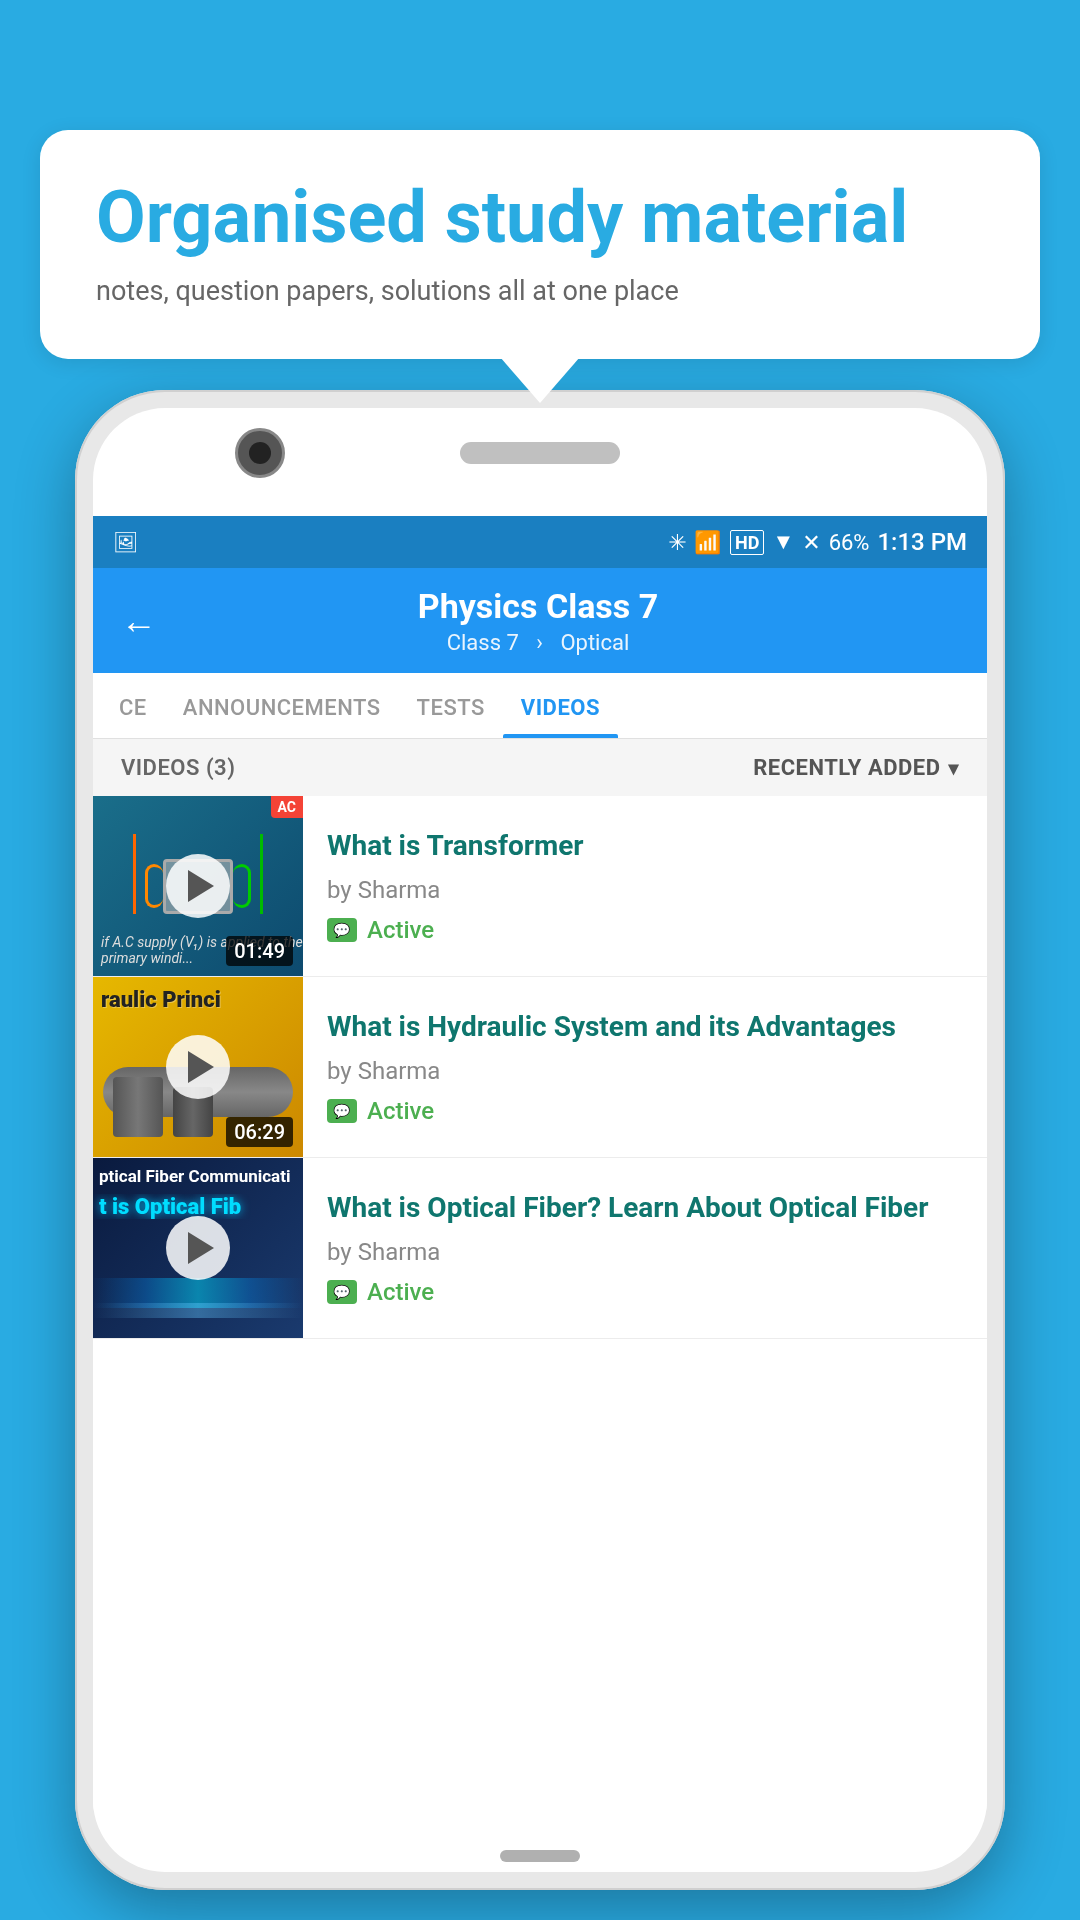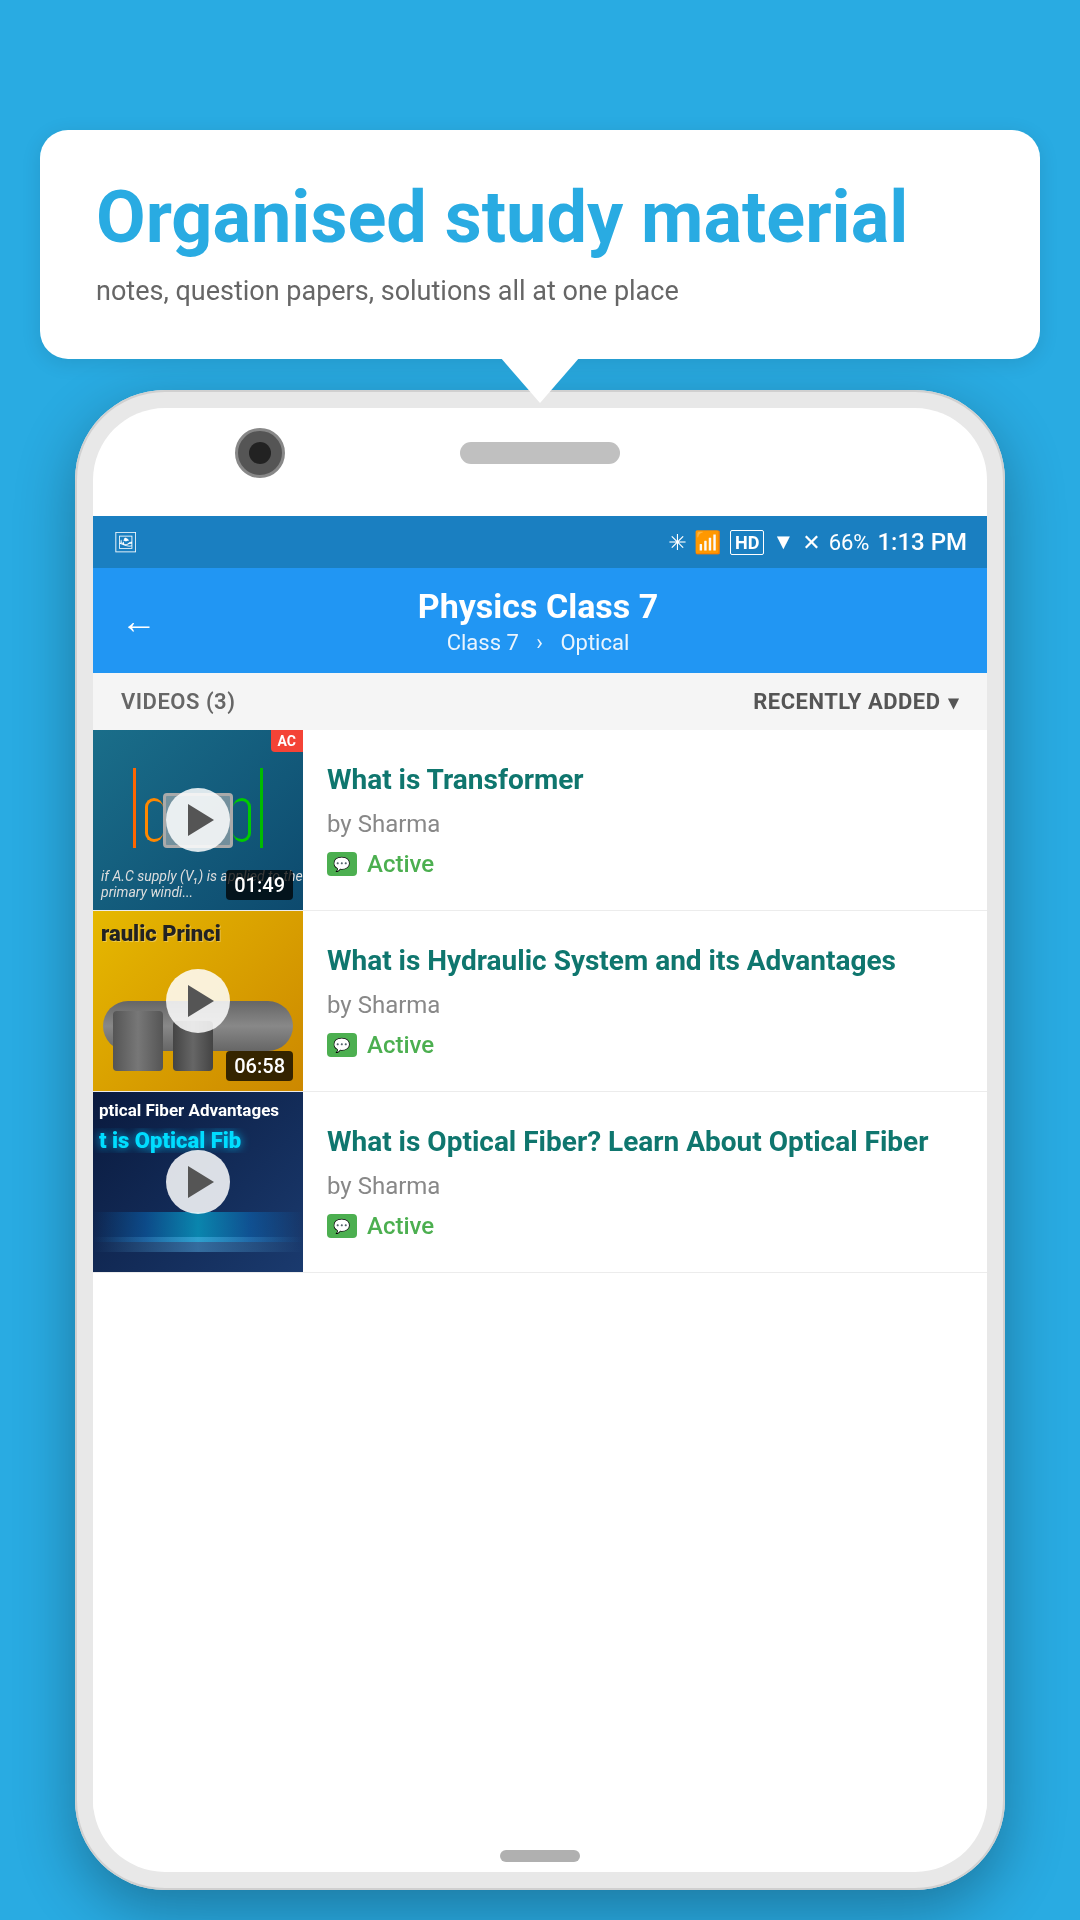--- a/index.html
+++ b/index.html
@@ -423,20 +423,26 @@
             <div class="header-title">Physics Class 7</div>
             <div class="header-breadcrumb">
               <span>Class 7</span>
               <span>›</span>
               <span>Optical</span>
             </div>
           </div>
           <div style="width:48px;"></div>
         </div>
 
+        <div class="tab-bar">
+          <div class="tab-item">CE</div>
+          <div class="tab-item">ANNOUNCEMENTS</div>
+          <div class="tab-item">TESTS</div>
+          <div class="tab-item active">VIDEOS</div>
+        </div>
 
         <div class="filter-bar">
           <span class="videos-count">VIDEOS (3)</span>
           <div class="filter-dropdown">
             <span>RECENTLY ADDED</span>
             <span class="dropdown-arrow">▾</span>
           </div>
         </div>
 
         <div class="video-list">
@@ -482,37 +488,37 @@
                 <span style="font-size:22px;font-weight:900;color:#222;text-shadow:1px 1px 0 rgba(255,255,255,0.3);">raulic Princi</span>
               </div>
 
               <div style="position:absolute;bottom:40px;left:10px;right:10px;height:50px;background:linear-gradient(to bottom,#666,#888,#666);border-radius:25px;"></div>
 
               <div style="position:absolute;bottom:20px;left:20px;width:50px;height:60px;background:linear-gradient(to right,#555,#777,#555);border-radius:4px;"></div>
               <div style="position:absolute;bottom:20px;left:80px;width:40px;height:50px;background:linear-gradient(to right,#444,#666,#444);border-radius:4px;"></div>
               <div class="play-button">
                 <div class="play-triangle"></div>
               </div>
-              <div class="video-duration">06:58</div>
+              <div class="video-duration">06:29</div>
             </div>
             <div class="video-info">
               <div class="video-title">What is Hydraulic System and its Advantages</div>
               <div class="video-author">by Sharma</div>
               <div class="video-status">
                 <div class="status-icon">💬</div>
                 <span>Active</span>
               </div>
             </div>
           </div>
 
           <div class="video-item">
             <div class="video-thumbnail optical">
 
               <div style="position:absolute;top:8px;left:0;right:0;padding:0 6px;overflow:hidden;">
-                <span style="font-size:17px;font-weight:700;color:white;white-space:nowrap;">ptical Fiber Advantages</span>
+                <span style="font-size:17px;font-weight:700;color:white;white-space:nowrap;">ptical Fiber Communicati</span>
               </div>
               <div style="position:absolute;top:36px;left:0;right:0;padding:0 6px;overflow:hidden;">
                 <span style="font-size:22px;font-weight:900;color:#00ddff;text-shadow:0 0 10px rgba(0,200,255,0.9);white-space:nowrap;">t is Optical Fib</span>
               </div>
 
               <div style="position:absolute;bottom:30px;left:0;right:0;height:30px;background:linear-gradient(to right,transparent,rgba(0,150,255,0.3),rgba(0,220,255,0.5),rgba(0,150,255,0.3),transparent);"></div>
               <div style="position:absolute;bottom:20px;left:0;right:0;height:15px;background:linear-gradient(to right,transparent,rgba(100,200,255,0.4),transparent);"></div>
               <div class="play-button">
                 <div class="play-triangle"></div>
               </div>

